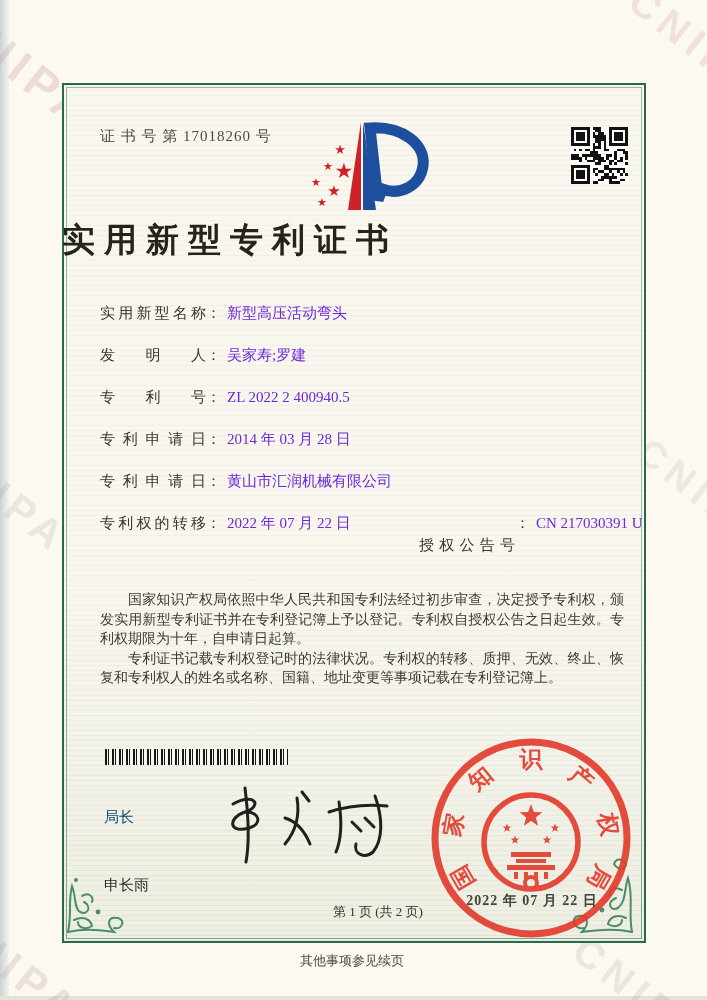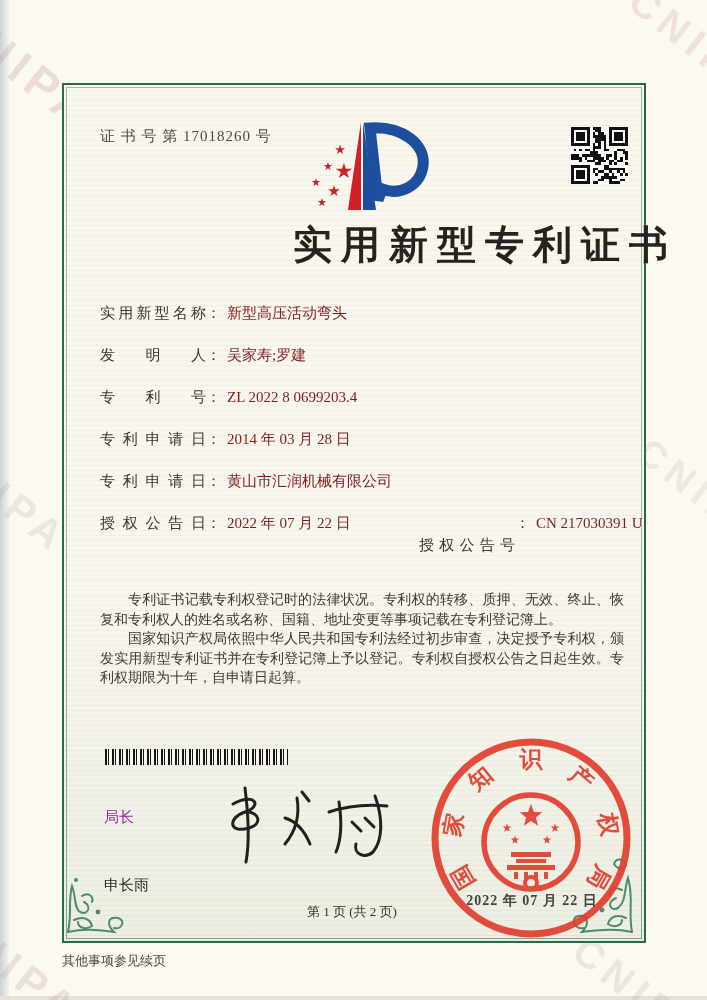--- a/index.html
+++ b/index.html
@@ -31,54 +31,54 @@
      background:linear-gradient(180deg,rgba(255,255,255,0.25) 0 55%,rgba(146,180,156,0.10) 100%);}
   .flourish{position:absolute;z-index:2;}
   .flourish svg{display:block;}
   .fl-left{left:64px;top:856px;}
   .fl-right{left:556px;top:846px;transform:scaleX(-1);}
   
   .cert-no{position:absolute;left:100px;top:127px;font-size:15px;color:#4c4a46;letter-spacing:1px;z-index:3;}
   .logo{position:absolute;left:298px;top:116px;z-index:3;}
   .qr{position:absolute;left:571px;top:127px;z-index:3;}
   
-  .title{position:absolute;left:62px;top:218px;width:580px;text-align:right;
-     font-size:39px;font-weight:bold;letter-spacing:9px;color:#26231f;z-index:3;margin-left:35px;}
+  .title{position:absolute;left:62px;top:218px;width:580px;text-align:left;
+     font-size:33px;font-weight:bold;letter-spacing:9px;color:#26231f;z-index:3;}
   
   .fields{position:absolute;left:100px;top:303px;width:530px;z-index:3;font-size:15px;color:#3a3733;}
   .frow{height:20px;line-height:20px;margin-bottom:22px;white-space:nowrap;}
   .flabel{display:inline-block;width:106px;text-align:justify;text-align-last:justify;vertical-align:top;}
   .fcolon{display:inline-block;margin-right:6px;}
-  .fvalue{color:#7f1d1d;}
+  .fvalue{color:#6d28d9;}
   .grant-date{display:inline-block;width:178px;}
   .flabel2{width:96px;margin-left:14px;margin-top:22px;}
   
   .bodytext{position:absolute;left:100px;top:590px;width:524px;z-index:3;
      font-size:14px;line-height:19.5px;color:#3c3935;text-align:justify;}
   .bodytext p{margin:0;text-indent:2em;}
   
   .barcode{position:absolute;left:105px;top:749px;width:183px;height:16px;z-index:3;
      background:repeating-linear-gradient(90deg,#151515 0 2px,#f8f6ef 2px 3px,#151515 3px 4px,
         #f8f6ef 4px 7px,#151515 7px 9px,#f8f6ef 9px 10px,#151515 10px 11px,#f8f6ef 11px 14px);}
   
-  .sig-title{position:absolute;left:104px;top:808px;font-size:15px;color:#a21caf;z-index:3;
+  .sig-title{position:absolute;left:104px;top:808px;font-size:15px;color:#0c4a6e;z-index:3;
      font-family:"Liberation Sans","DejaVu Sans",sans-serif;}
   .sig-name{position:absolute;left:104px;top:876px;font-size:15px;color:#2c2a27;z-index:3;
      font-family:"Liberation Sans","DejaVu Sans",sans-serif;}
   .sig-hand{position:absolute;left:205px;top:782px;z-index:3;}
   
   .seal{position:absolute;left:428px;top:735px;z-index:4;opacity:0.9;}
   .seal text{font-size:23px;font-weight:bold;fill:#e23b2b;}
   .seal-red{fill:#e23b2b;}
   .seal-date{position:absolute;left:432px;top:892px;width:200px;text-align:center;z-index:5;
      font-size:14px;font-weight:bold;color:#45413b;letter-spacing:1px;}
   
   .page-info{position:absolute;left:62px;top:903px;width:580px;text-align:center;
-     font-size:13px;color:#35332f;z-index:3;}
-  .cont-note{position:absolute;left:62px;top:952px;width:580px;text-align:left;
+     font-size:13px;color:#35332f;z-index:3;padding-left:26px;}
+  .cont-note{position:absolute;left:62px;top:952px;width:580px;text-align:center;
      font-size:13px;color:#4b4843;z-index:3;}
 </style>
 </head>
 <body>
 
 <div id="paper">
 
   <div class="edge-left"></div>
   <div class="edge-bottom"></div>
 
@@ -371,36 +371,36 @@
   <div class="title">实用新型专利证书</div>
 
   <div class="fields">
     <div class="frow">
       <span class="flabel">实用新型名称</span><span class="fcolon">：</span><span class="fvalue">新型高压活动弯头</span>
     </div>
     <div class="frow">
       <span class="flabel">发明人</span><span class="fcolon">：</span><span class="fvalue">吴家寿;罗建</span>
     </div>
     <div class="frow">
-      <span class="flabel">专利号</span><span class="fcolon">：</span><span class="fvalue">ZL 2022 8 0699203.4</span>
+      <span class="flabel">专利号</span><span class="fcolon">：</span><span class="fvalue">ZL 2022 2 400940.5</span>
     </div>
     <div class="frow">
       <span class="flabel">专利申请日</span><span class="fcolon">：</span><span class="fvalue">2014 年 03 月 28 日</span>
     </div>
     <div class="frow">
       <span class="flabel">专利申请日</span><span class="fcolon">：</span><span class="fvalue">黄山市汇润机械有限公司</span>
     </div>
     <div class="frow">
-      <span class="flabel">授权公告日</span><span class="fcolon">：</span><span class="fvalue grant-date">2022 年 07 月 22 日</span><span class="flabel flabel2">授权公告号</span><span class="fcolon">：</span><span class="fvalue">CN 217030391 U</span>
+      <span class="flabel">专利权的转移</span><span class="fcolon">：</span><span class="fvalue grant-date">2022 年 07 月 22 日</span><span class="flabel flabel2">授权公告号</span><span class="fcolon">：</span><span class="fvalue">CN 217030391 U</span>
     </div>
   </div>
 
   <div class="bodytext">
+    <p>国家知识产权局依照中华人民共和国专利法经过初步审查，决定授予专利权，颁发实用新型专利证书并在专利登记簿上予以登记。专利权自授权公告之日起生效。专利权期限为十年，自申请日起算。</p>
     <p>专利证书记载专利权登记时的法律状况。专利权的转移、质押、无效、终止、恢复和专利权人的姓名或名称、国籍、地址变更等事项记载在专利登记簿上。</p>
-    <p>国家知识产权局依照中华人民共和国专利法经过初步审查，决定授予专利权，颁发实用新型专利证书并在专利登记簿上予以登记。专利权自授权公告之日起生效。专利权期限为十年，自申请日起算。</p>
   </div>
 
   <div class="barcode"></div>
 
   <div class="sig-title">局长</div>
   <div class="sig-name">申长雨</div>
   <div class="sig-hand">
     <svg width="195" height="85" viewBox="0 0 195 85">
       <g fill="none" stroke="#20201e" stroke-width="3" stroke-linecap="round" stroke-linejoin="round">
         <path d="M28,22 C50,10 58,24 40,30 C22,36 24,52 44,46 C58,42 54,30 42,30"></path>

